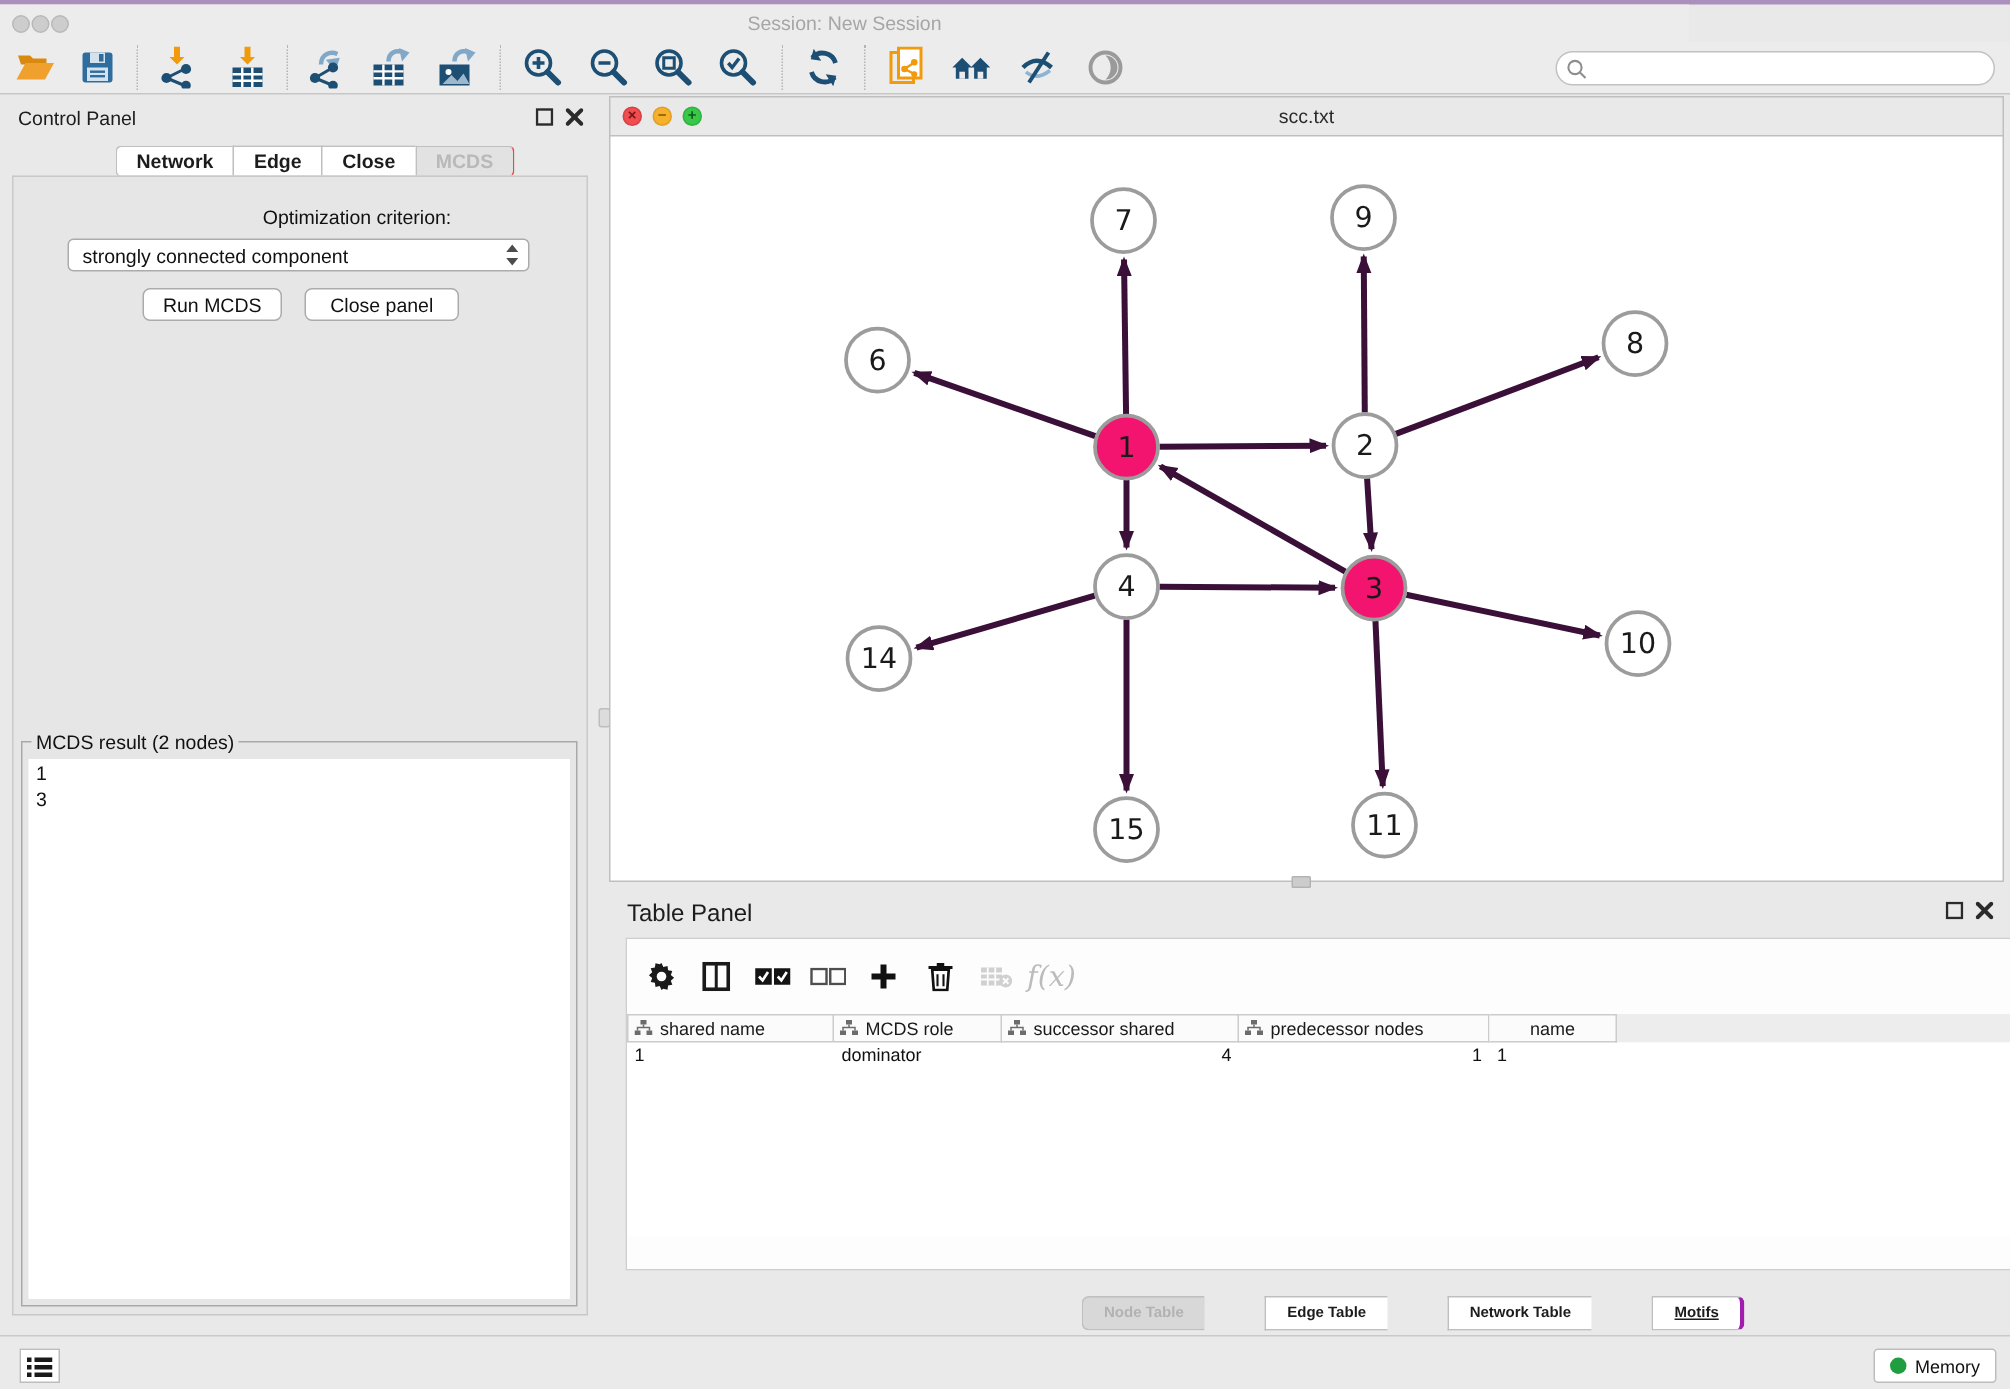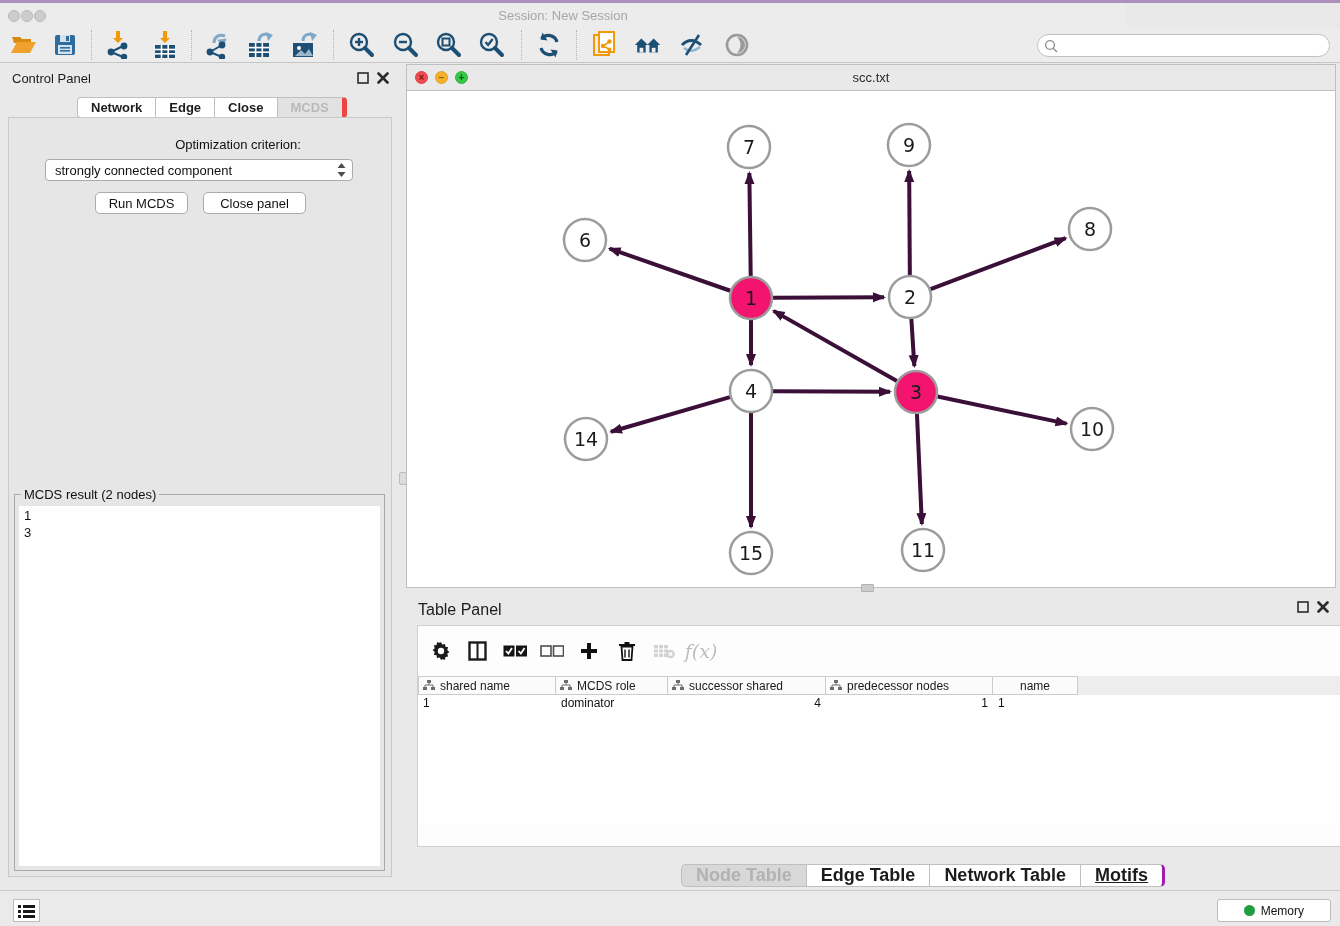--- a/index.html
+++ b/index.html
@@ -17,21 +17,21 @@
   .tb-sep { position:absolute; top:2px; height:30px; border-left:1px dotted #b4b4b4; width:0; }
   #search-box { position:absolute; left:1037px; top:6px; width:293px; height:23px; background:#fff; border:1px solid #c2c2c2; border-radius:12px; display:flex; align-items:center; padding-left:6px; }
   #search-box input { border:none; outline:none; flex:1; font-size:12px; background:transparent; margin-left:4px; }
 
   
   #cp-header-title { left:12px; top:71px; font-size:13px; color:#1c1c1c; }
   .panel-btns { position:absolute; display:flex; gap:8px; align-items:center; }
   #cp-tabs { left:77px; top:97px; display:flex; }
   .seg-tab { height:21px; line-height:19px; padding:0 13px; background:#fff; border:1px solid #bfbfbf; border-right:none; font-size:13px; font-weight:bold; color:#1c1c1c; cursor:default; }
   .seg-tab:first-child { border-radius:4px 0 0 4px; }
-  .seg-tab:last-child  { border-radius:0 4px 4px 0; border-right:5px solid #ef4444; }
+  .seg-tab:last-child  { border-radius:0 4px 4px 0; border-right:1px solid #ef4444; }
   .seg-tab.active { background:#e2e2e2; color:#b9b9b9; }
   #cp-box { left:8px; top:117px; width:384px; height:760px; background:#e6e6e6; border:1px solid #c9c9c9; }
   #opt-label { left:8px; top:137px; width:460px; text-align:center; font-size:13px; color:#111; }
   #criterion-select { left:45px; top:159px; width:308px; height:22px; background:#fff; border:1px solid #ababab; border-radius:4px; display:flex; align-items:center; font-size:13px; color:#111; padding-left:9px; }
   #criterion-stepper { margin-left:auto; margin-right:5px; }
   .push-btn { position:absolute; height:22px; background:#fff; border:1px solid #ababab; border-radius:5px; font-size:13px; color:#111; display:flex; align-items:center; justify-content:center; cursor:default; }
   #run-btn   { left:95px;  top:192px; width:93px; }
   #closep-btn{ left:203px; top:192px; width:103px; }
   #mcds-fieldset { left:14px; top:494px; width:371px; height:377px; border:1px solid #a9a9a9; }
   #mcds-legend { position:absolute; left:6px; top:-8px; background:#e6e6e6; padding:0 3px; font-size:13px; color:#111; }
@@ -51,29 +51,29 @@
   #tp-body { left:417px; top:625px; width:996px; height:222px; background:#fdfdfd; border:1px solid #cfcfcf; }
   .tp-icon { position:absolute; top:11px; width:30px; height:28px; display:flex; align-items:center; justify-content:center; cursor:default; }
   #nt-table { position:absolute; left:0; top:50px; right:0; }
   #nt-header { display:flex; height:19px; background:#ededed; }
   .nt-hcell { background:#fbfbfb; border:1px solid #cccccc; border-left:none; display:flex; align-items:center; font-size:12px; color:#1a1a1a; padding:0 4px; gap:5px; }
   .nt-hcell:first-child { border-left:1px solid #cccccc; }
   .nt-row { display:flex; height:16px; background:#fff; font-size:12px; color:#111; }
   .nt-cell { padding:0 5px; display:flex; align-items:center; }
   #nt-fill { position:absolute; left:0; right:0; top:86px; height:112px; background:#fff; }
   #tp-tabs { left:681px; top:864px; display:flex; }
-  .tp-tab { height:23px; line-height:21px; padding:0 14px; background:#fff; border:1px solid #bfbfbf; border-right:none; font-size:18px; font-weight:bold; color:#1c1c1c; cursor:default; }
+  .tp-tab { height:23px; line-height:21px; padding:0 14px; background:#fff; border:1px solid #bfbfbf; border-right:none; font-size:10px; font-weight:bold; color:#1c1c1c; cursor:default;margin-left:40px; }
   .tp-tab:first-child { border-radius:5px 0 0 5px; }
   .tp-tab:last-child { border-radius:0 5px 5px 0; border-right:3px solid #a21caf;text-decoration:underline; }
   .tp-tab.active { background:#d8d8d8; color:#b2b2b2; }
 
   
   #statusbar { left:0; top:890px; width:1340px; height:36px; background:#eaeaea; border-top:1px solid #c9c9c9; }
   #list-btn { position:absolute; left:13px; top:8px; width:27px; height:23px; background:#fff; border:1px solid #bdbdbd; display:flex; align-items:center; justify-content:center; }
-  #memory-btn { position:absolute; right:9px; top:8px; height:23px; background:#fff; border:1px solid #bdbdbd; border-radius:3px; display:flex; align-items:center; padding:0 26px; gap:6px; font-size:12px; color:#111; }
+  #memory-btn { position:absolute; right:9px; top:8px; height:23px; background:#fff; border:1px solid #bdbdbd; border-radius:3px; display:flex; align-items:center; padding:0 10px; gap:6px; font-size:12px; color:#111; }
   #memory-dot { width:11px; height:11px; border-radius:50%; background:#1f9d3f; }
   .grayed { opacity:.45; }
 </style>
 </head>
 <body>
 
 <div class="abs" id="purple-strip"></div>
 
 <div class="abs" id="titlebar">
   <span class="traffic-dot" style="left:8px"></span>

